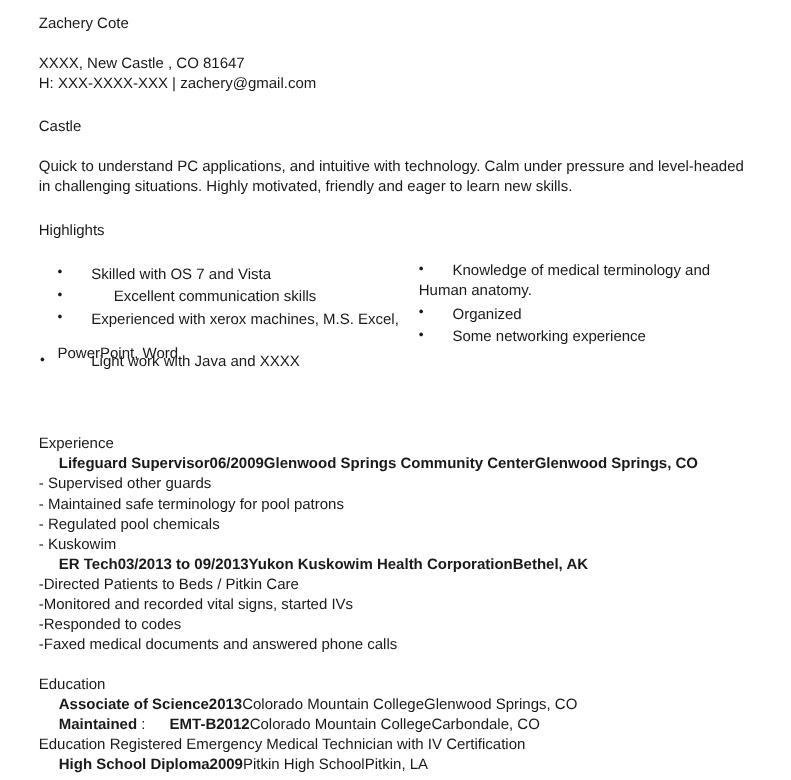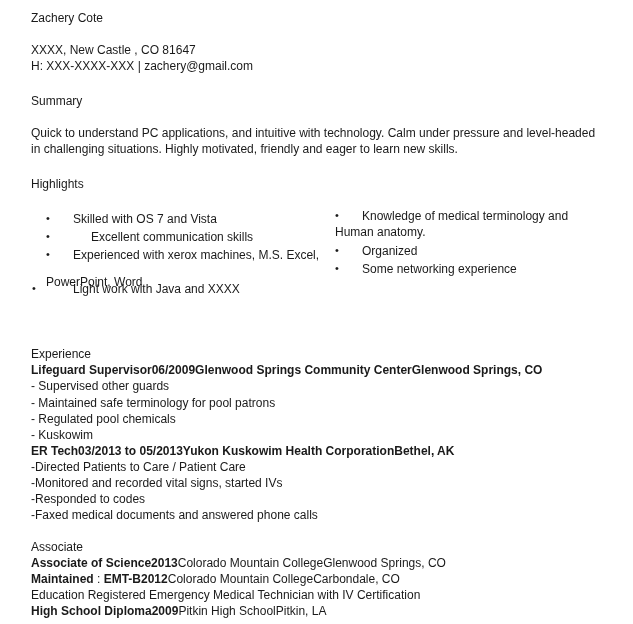--- a/index.html
+++ b/index.html
@@ -2,32 +2,32 @@
 <html><head>
 <meta charset="utf-8">
 <style>
   html, body { margin: 0; padding: 0; background: #ffffff; }
   body {
     width: 633px; height: 624px; overflow: hidden; position: relative;
     font-family: "Liberation Sans", "DejaVu Sans", sans-serif;
     font-size: 12px; color: #1a1a1a;
   }
   .line { position: absolute; left: 31px; white-space: nowrap; line-height: 16px; }
-  .b { font-weight: bold; }
+  .b { font-weight: bold; margin-left: 16px; }
   .hl { position: absolute; line-height: 16px; white-space: nowrap; }
   .bullet { position: absolute; font-size: 11px; }
 </style>
 </head>
 <body>
 
 <div class="line" style="top:10px">Zachery Cote</div>
 <div class="line" style="top:42px">XXXX, New Castle , CO 81647</div>
 <div class="line" style="top:58px">H: XXX-XXXX-XXX | zachery@gmail.com</div>
 
-<div class="line" style="top:93px">Summary</div>
+<div class="line" style="top:93px">Castle</div>
 <div class="line" style="top:125px">Quick to understand PC applications, and intuitive with technology. Calm under pressure and level-headed</div>
 <div class="line" style="top:141px">in challenging situations. Highly motivated, friendly and eager to learn new skills.</div>
 
 <div class="line" style="top:176px">Highlights</div>
 
 <div>
   <span class="bullet" style="left:46px;top:212px">•</span>
   <span class="hl" style="left:73px;top:211px">Skilled with OS 7 and Vista</span>
   <span class="bullet" style="left:46px;top:230px">•</span>
   <span class="hl" style="left:91px;top:229px">Excellent communication skills</span>
@@ -47,27 +47,27 @@
   <span class="bullet" style="left:335px;top:262px">•</span>
   <span class="hl" style="left:362px;top:261px">Some networking experience</span>
 </div>
 
 <div class="line" style="top:346px">Experience</div>
 <div class="line b" style="top:362px">Lifeguard Supervisor06/2009Glenwood Springs Community CenterGlenwood Springs, CO</div>
 <div class="line" style="top:378px">- Supervised other guards</div>
 <div class="line" style="top:395px">- Maintained safe terminology for pool patrons</div>
 <div class="line" style="top:411px">- Regulated pool chemicals</div>
 <div class="line" style="top:427px">- Kuskowim</div>
-<div class="line b" style="top:443px">ER Tech03/2013 to 05/2013Yukon Kuskowim Health CorporationBethel, AK</div>
-<div class="line" style="top:459px">-Directed Patients to Care / Patient Care</div>
+<div class="line b" style="top:443px">ER Tech03/2013 to 09/2013Yukon Kuskowim Health CorporationBethel, AK</div>
+<div class="line" style="top:459px">-Directed Patients to Beds / Pitkin Care</div>
 <div class="line" style="top:475px">-Monitored and recorded vital signs, started IVs</div>
 <div class="line" style="top:491px">-Responded to codes</div>
 <div class="line" style="top:507px">-Faxed medical documents and answered phone calls</div>
 
-<div class="line" style="top:539px">Associate</div>
+<div class="line" style="top:539px">Education</div>
 <div class="line" style="top:555px">
   <span class="b">Associate of Science2013</span><span>Colorado Mountain CollegeGlenwood Springs, CO</span>
 </div>
 <div class="line" style="top:571px">
   <span class="b">Maintained</span><span style="white-space:pre"> : </span><span class="b">EMT-B2012</span><span>Colorado Mountain CollegeCarbondale, CO</span>
 </div>
 <div class="line" style="top:587px">Education Registered Emergency Medical Technician with IV Certification</div>
 <div class="line" style="top:603px">
   <span class="b">High School Diploma2009</span><span>Pitkin High SchoolPitkin, LA</span>
 </div>

